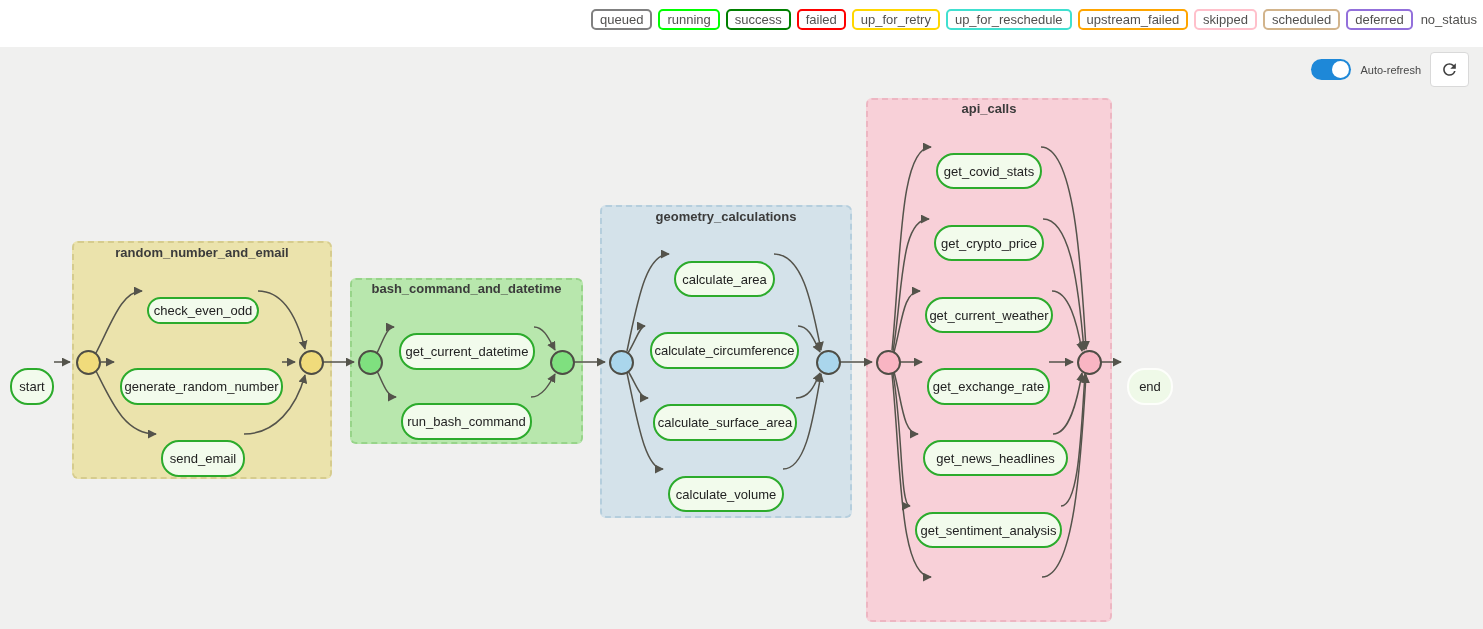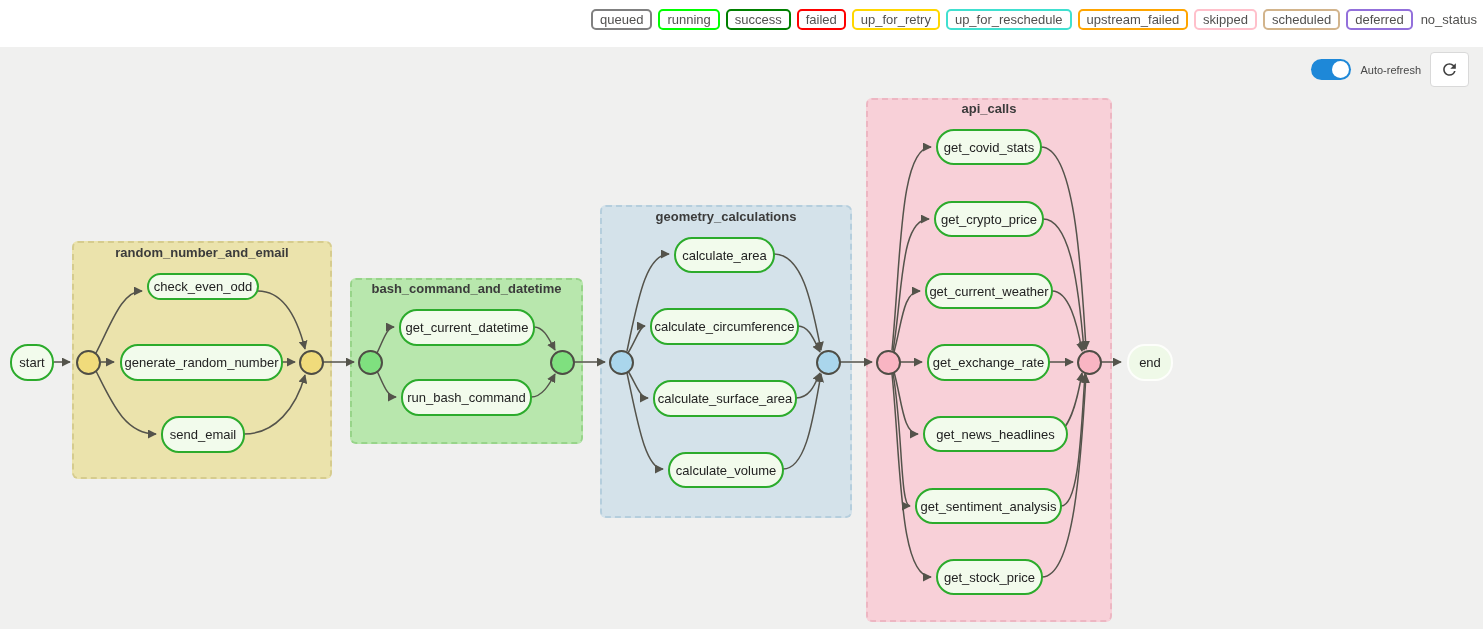--- a/index.html
+++ b/index.html
@@ -22,21 +22,21 @@
   .graph{position:absolute;left:0;top:0;width:1483px;height:629px;z-index:1;}
   .group{position:absolute;border-radius:6px;z-index:1;box-sizing:border-box;border:2px dashed transparent;}
   .g0{background:#ebe3ac;border-color:#d6cc8e;}
   .g1{background:#b8e7ad;border-color:#97d489;}
   .g2{background:#d4e2ea;border-color:#b5cedd;}
   .g3{background:#f8d0d8;border-color:#edb6c2;}
   .gtitle{position:absolute;z-index:2;font-size:13px;font-weight:bold;color:#3b3b3b;text-align:center;}
   .edges{position:absolute;left:0;top:0;z-index:2;pointer-events:none;}
   .task{position:absolute;box-sizing:border-box;z-index:3;background:#f2fbec;border:2px solid #2cab2c;
       border-radius:18px;display:flex;align-items:center;justify-content:center;
-      font-size:13px;color:#222;white-space:nowrap;cursor:pointer;}
+      font-size:13px;color:#222;white-space:nowrap;cursor:pointer;margin-top:24px;}
   .endnode{border-color:#fdfefb;background:#eff9e8;}
   .circle{position:absolute;box-sizing:border-box;width:25px;height:25px;border-radius:50%;
       border:2px solid #4e4d45;z-index:3;cursor:pointer;}
   .c0{background:#f0db7b;} .c1{background:#7fe07f;} .c2{background:#aad6ec;} .c3{background:#f9b5c3;}
 </style>
 </head>
 <body>
 
 <div class="canvas"></div>
 
@@ -152,15 +152,14 @@
   <div class="task" style="left:650px;top:308px;width:149px;height:37px;">calculate_circumference</div>
   <div class="task" style="left:653px;top:380px;width:144px;height:37px;">calculate_surface_area</div>
   <div class="task" style="left:668px;top:452px;width:116px;height:36px;">calculate_volume</div>
 
   <div class="task" style="left:936px;top:129px;width:106px;height:36px;">get_covid_stats</div>
   <div class="task" style="left:934px;top:201px;width:110px;height:36px;">get_crypto_price</div>
   <div class="task" style="left:925px;top:273px;width:128px;height:36px;">get_current_weather</div>
   <div class="task" style="left:927px;top:344px;width:123px;height:37px;">get_exchange_rate</div>
   <div class="task" style="left:923px;top:416px;width:145px;height:36px;">get_news_headlines</div>
   <div class="task" style="left:915px;top:488px;width:147px;height:36px;">get_sentiment_analysis</div>
-  <div class="task" style="left:936px;top:559px;width:107px;height:36px;">get_stock_price</div>
 
 </div>
 
 </body></html>

